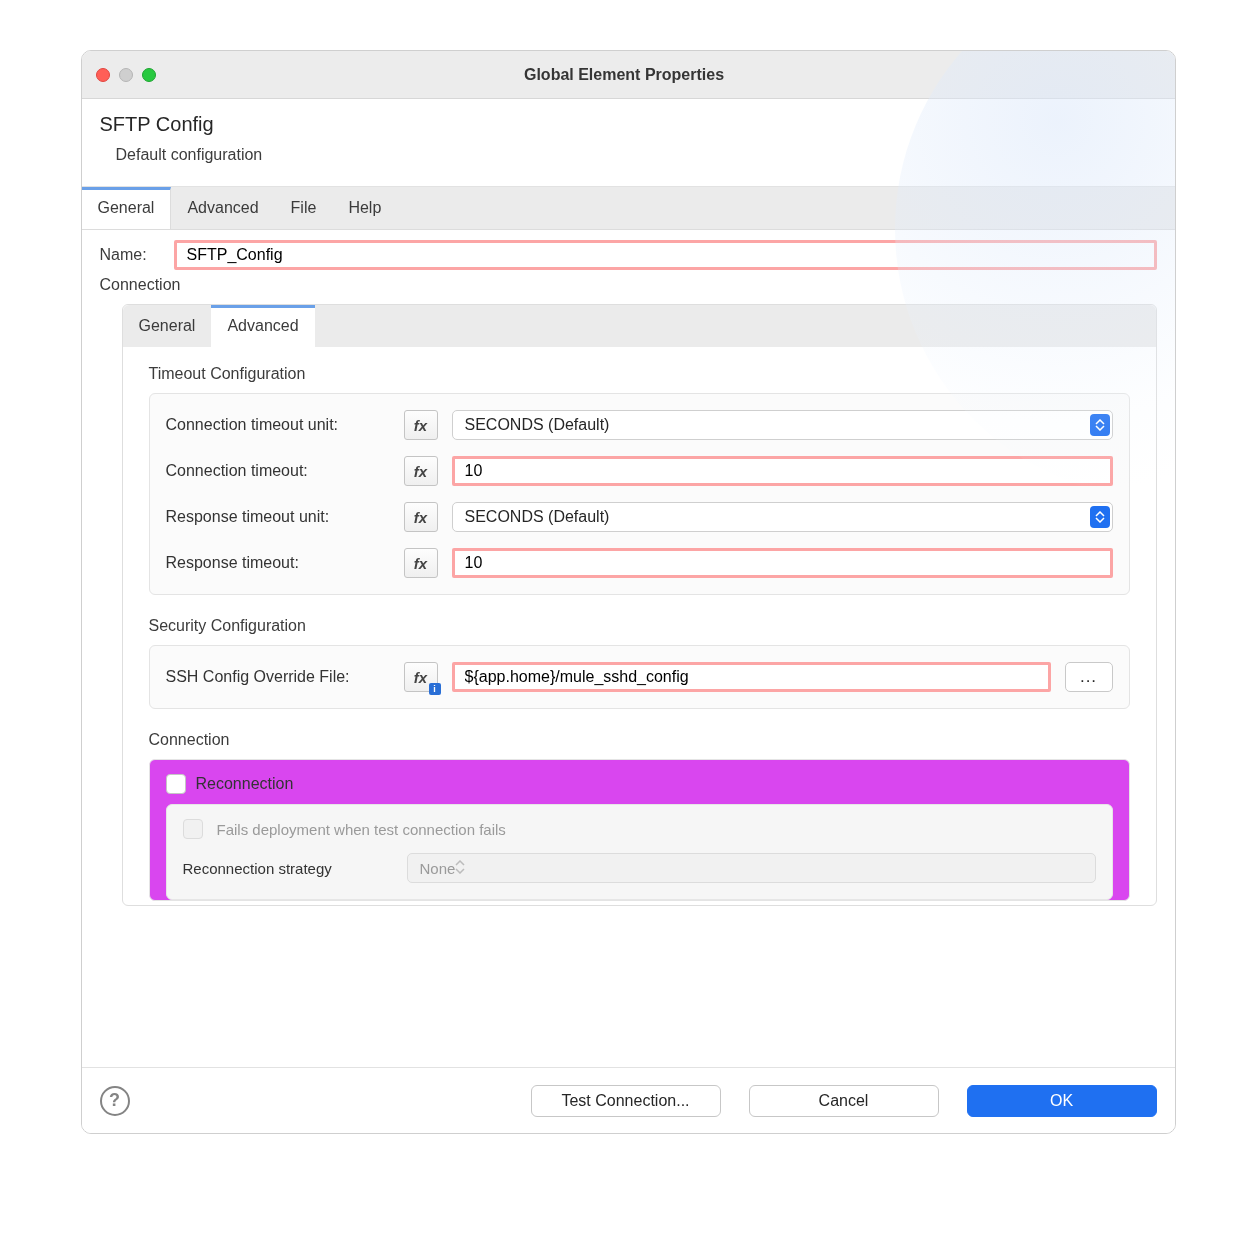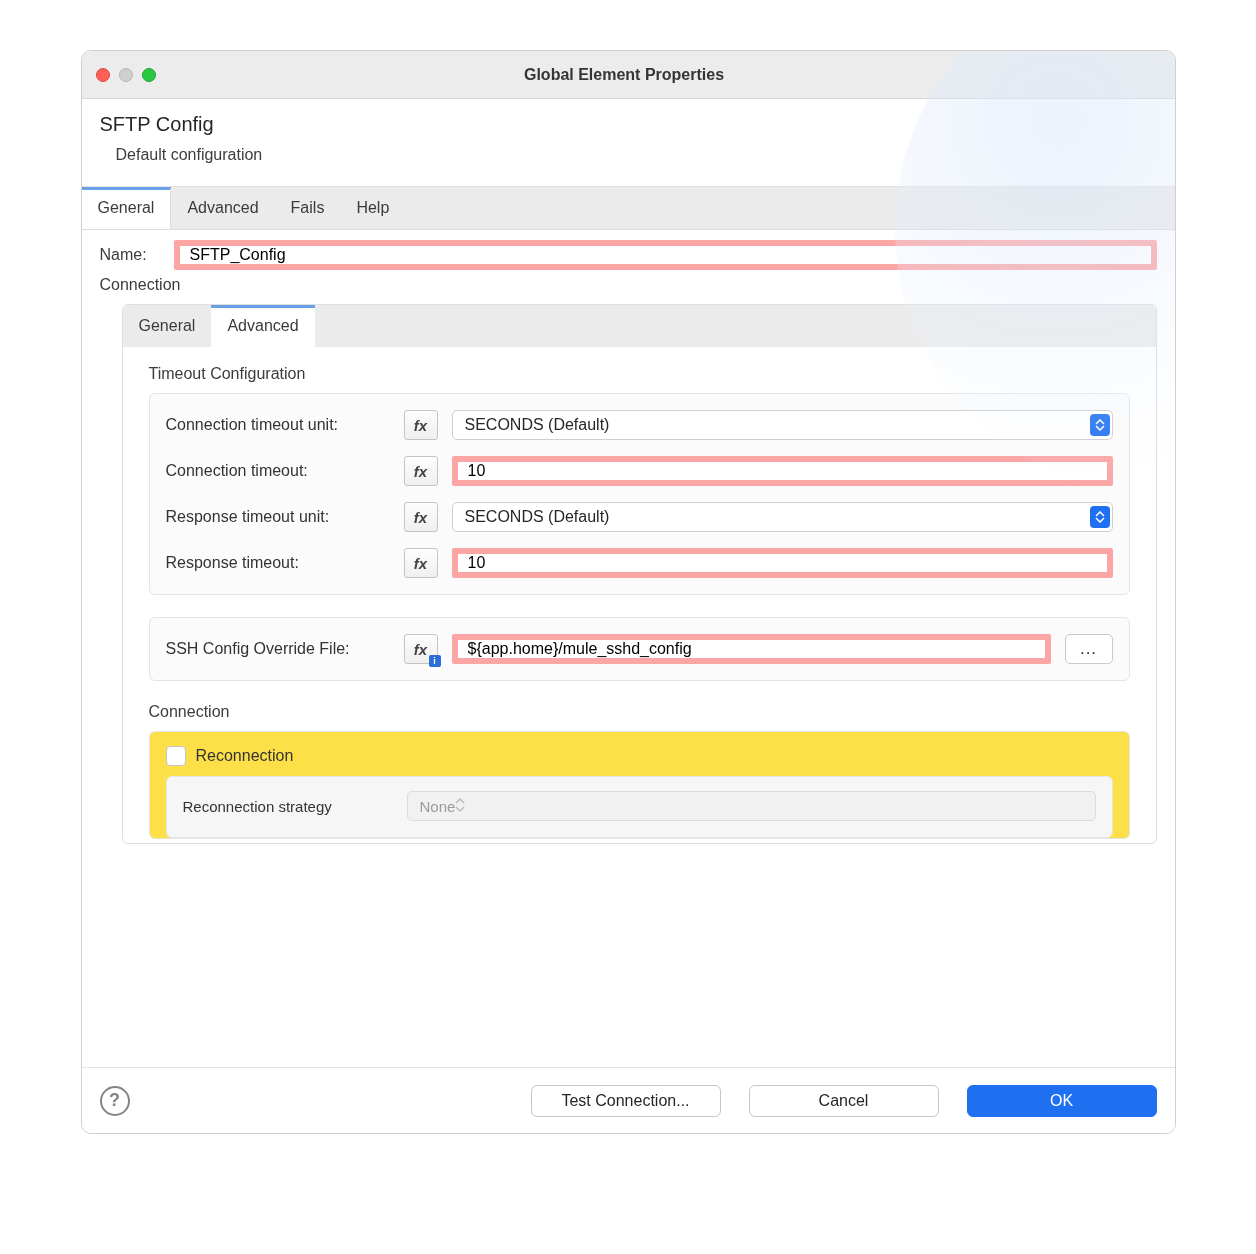--- a/index.html
+++ b/index.html
@@ -86,21 +86,21 @@
     background: #fff;
   }
   .form-row {
     display: flex; align-items: center; gap: 14px;
     margin-bottom: 4px;
   }
   .form-row label { font-size: 16px; color: #3c3c3c; min-width: 60px; }
   .text-input {
     flex: 1;
     height: 30px;
-    border: 6px solid #fca5a5;
+    border: 3px solid #fca5a5;
     border-radius: 2px;
     font-size: 16px;
     padding: 0 10px;
     background: #fff;
   }
   .section-title { font-size: 16px; color: #3c3c3c; margin: 6px 0 10px 0; }
   .inner-panel {
     border: 1px solid #dedede;
     border-radius: 6px;
     background: #fff;
@@ -243,21 +243,21 @@
     color: #fff;
   }
   .btn-group { display:flex; gap: 28px; }
   .muted { color: #9a9a9a; }
   .connection-sec {
     padding-bottom: 4px;
   }
   .conn-group-box {
     border: 1px solid #e4e4e4;
     border-radius: 6px;
-    background: #fde047;
+    background: #d946ef;
     padding: 14px 16px 0 16px;
   }
   .reco-line {
     display:flex; align-items:center; gap: 10px; font-size:16px; color:#333;
   }
 </style>
 </head>
 <body>
 
 <div class="window">
@@ -273,21 +273,21 @@
 
   <div class="header-sec">
     <div class="header-bg-circle"></div>
     <div class="header-title">SFTP Config</div>
     <div class="header-sub">Default configuration</div>
   </div>
 
   <div class="tabstrip">
     <div class="tab active">General</div>
     <div class="tab">Advanced</div>
-    <div class="tab">Fails</div>
+    <div class="tab">File</div>
     <div class="tab">Help</div>
   </div>
 
   <div class="body">
 
     <div class="form-row">
       <label>Name:</label>
       <input class="text-input" type="text" value="SFTP_Config" style="">
     </div>
 
@@ -346,40 +346,45 @@
           </div>
           <div class="field-row">
             <div class="field-label">Response timeout:</div>
             <div class="fx-btn">
                 <span>fx</span>
               </div>
             <input class="text-input" type="text" value="10" style="">
           </div>
         </div>
 
+        <div class="group-title">Security Configuration</div>
         <div class="group-box">
           <div class="field-row">
             <div class="field-label" style="width:224px;">SSH Config Override File:</div>
             <div class="fx-btn">
               <span>fx</span>
               <span class="info-badge">i</span>
             </div>
             <input class="text-input" type="text" value="${app.home}/mule_sshd_config" style="">
             <div class="browse-btn">...</div>
           </div>
         </div>
 
         <div class="connection-sec">
           <div class="group-title">Connection</div>
           <div class="conn-group-box">
             <div class="reco-line">
               <span class="checkbox"></span>
               <span>Reconnection</span>
             </div>
             <div class="reconn-sub">
+              <div class="rline">
+                <span class="checkbox disabled"></span>
+                <span class="muted">Fails deployment when test connection fails</span>
+              </div>
               <div class="rline" style="color:#333;">
                 <span style="width:210px;">Reconnection strategy</span>
                 <div class="disabled-select">
                   <span>None</span>
                   <span style="color:#bcbcbc;">
                     <svg width="10" height="14" viewBox="0 0 10 14">
                         <path d="M1 5 L5 1 L9 5 M1 9 L5 13 L9 9" stroke="currentColor" stroke-width="1.5" fill="none"></path>
                       </svg>
                   </span>
                 </div>

